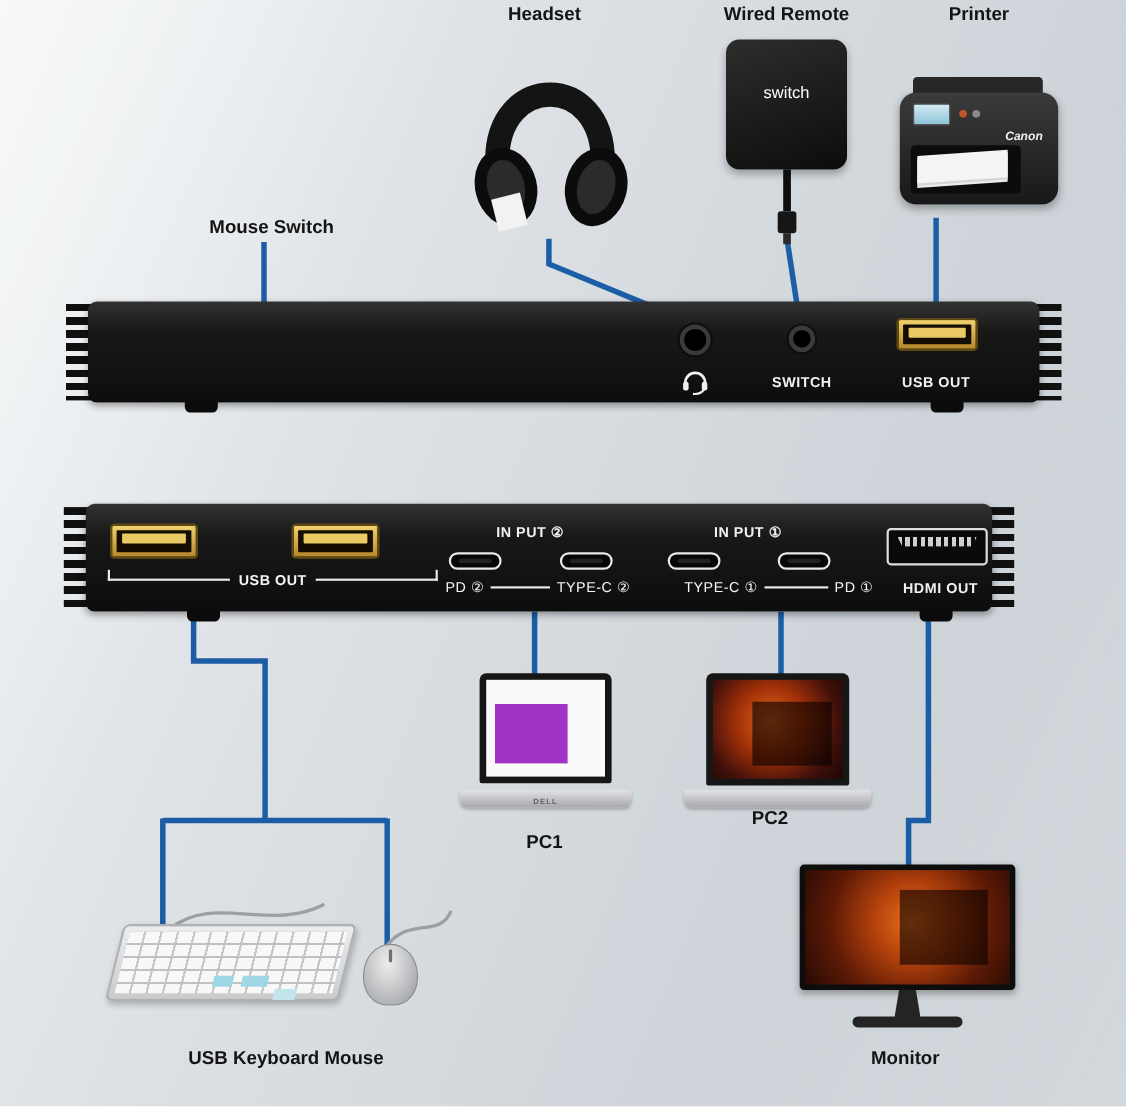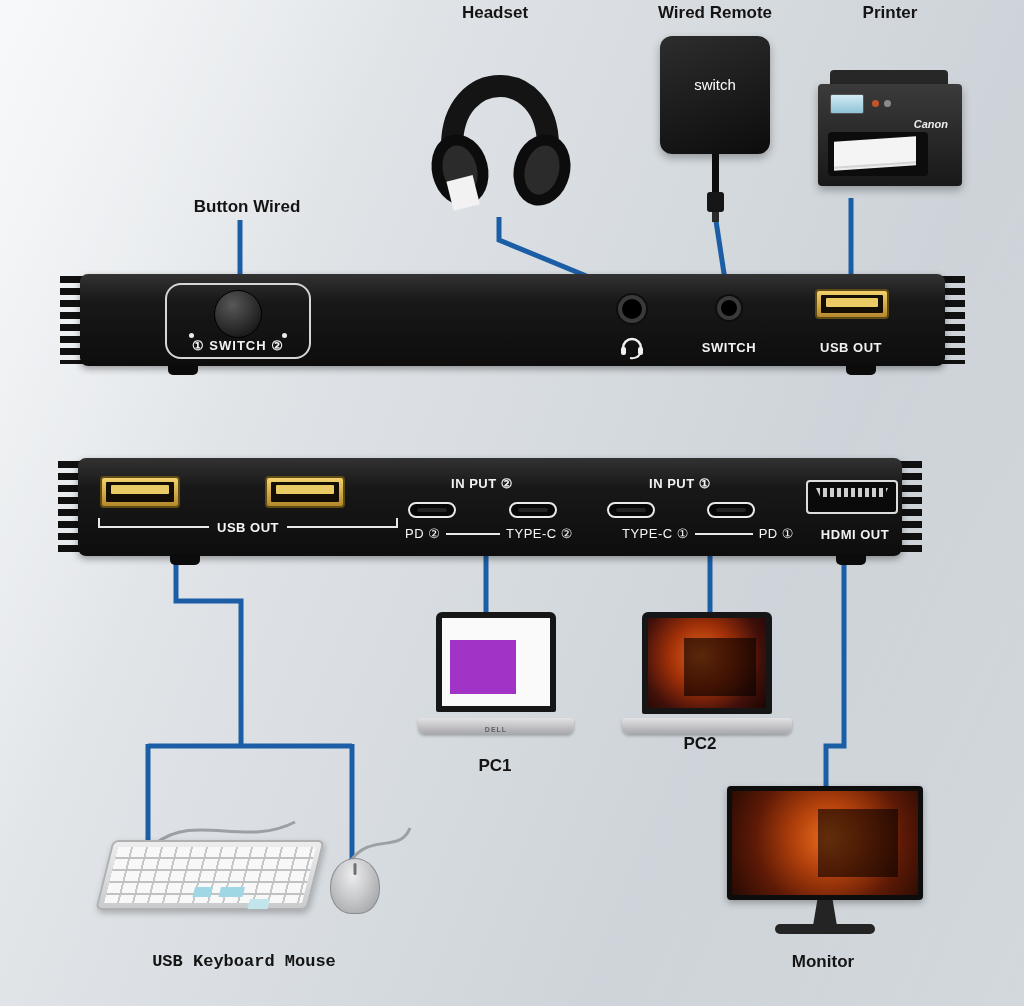--- a/index.html
+++ b/index.html
@@ -75,21 +75,21 @@
       background:linear-gradient(160deg,#2d2d2d,#0c0c0c); box-shadow:0 4px 8px rgba(0,0,0,.3); }
   .remote-text { position:absolute; left:0; right:0; top:40px; text-align:center; color:#fff; font-size:15px; }
   .remote-cable { position:absolute; left:52px; top:118px; width:7px; height:38px; background:#0d0d0d; }
   .remote-plug { position:absolute; left:47px; top:156px; width:17px; height:20px; background:#161616; border-radius:3px; }
   .remote-tip { position:absolute; left:52px; top:176px; width:7px; height:10px; background:#2b2b2b; }
 
   
   .printer { position:absolute; left:818px; top:70px; width:144px; height:122px; }
   .printer-top { position:absolute; left:12px; top:0; width:118px; height:18px; background:#272727; border-radius:4px 4px 0 0; }
   .printer-body { position:absolute; left:0; top:14px; width:144px; height:102px;
-      background:linear-gradient(#3b3b3b,#181818); border-radius:4px; box-shadow:0 4px 8px rgba(0,0,0,.3); }
+      background:linear-gradient(#3b3b3b,#181818); border-radius:15px; box-shadow:0 4px 8px rgba(0,0,0,.3); }
   .printer-screen { position:absolute; left:12px; top:10px; width:34px; height:20px;
       background:linear-gradient(#d2ebf3,#8fc3d8); border:1px solid #555; border-radius:2px; }
   .printer-btn { position:absolute; width:7px; height:7px; border-radius:50%; background:#c2542a; }
   .pbtn-2 { background:#8a8a8a; }
   .printer-brand { position:absolute; right:14px; top:34px; color:#eee; font-size:11px; font-weight:bold; font-style:italic; }
   .printer-tray { position:absolute; left:10px; top:48px; width:100px; height:44px; background:#0c0c0c; border-radius:4px; }
   .printer-paper { position:absolute; left:6px; top:7px; width:82px; height:25px; background:#f4f4f4;
       transform:skewY(-4deg); box-shadow:0 2px 0 #d4d4d4, 0 4px 0 #ececec; }
 
   
@@ -149,21 +149,21 @@
     <path d="M851,198 L851,292" fill="none" stroke-width="5" stroke="#1c5ea6"></path>
     <path d="M176,556 L176,601 L241,601 L241,746 M148,746 L352,746 M148,744 L148,840 M352,744 L352,862" fill="none" stroke-width="5" stroke="#1c5ea6"></path>
     <path d="M486,556 L486,616" fill="none" stroke-width="5" stroke="#1c5ea6"></path>
     <path d="M710,556 L710,616" fill="none" stroke-width="5" stroke="#1c5ea6"></path>
     <path d="M844,556 L844,746 L826,746 L826,792" fill="none" stroke-width="5" stroke="#1c5ea6"></path>
   </svg>
 
   <div class="lbl" style="left:425px; top:3px; width:140px;">Headset</div>
   <div class="lbl" style="left:630px; top:3px; width:170px;">Wired Remote</div>
   <div class="lbl" style="left:820px; top:3px; width:140px;">Printer</div>
-  <div class="lbl" style="left:160px; top:197px; width:174px;">Button Wired</div>
+  <div class="lbl" style="left:160px; top:197px; width:174px;">Mouse Switch</div>
 
   <div style="position:absolute; left:424px; top:28px;">
     <svg width="152" height="188" viewBox="0 0 152 188">
       <path d="M28 118 C 28 38 124 38 124 118" fill="none" stroke="#141414" stroke-width="22" stroke-linecap="round"></path>
       <g transform="rotate(-14 36 142)">
         <ellipse cx="36" cy="142" rx="28" ry="36" fill="#0c0c0c"></ellipse>
         <ellipse cx="36" cy="142" rx="17" ry="25" fill="#2b2b2b"></ellipse>
         <rect x="20" y="150" width="27" height="30" fill="#f2f2f2"></rect>
       </g>
       <g transform="rotate(14 118 142)">
@@ -195,26 +195,20 @@
     </div>
   </div>
 
   <div class="panel" style="left:60px; top:274px; width:905px; height:92px;">
     <div class="fins" style="left:0; top:2px; height:88px;"></div>
     <div class="fins" style="left:879px; top:2px; height:88px;"></div>
     <div class="panel-body" style="left:20px; width:865px;"></div>
     <div class="foot" style="left:108px; top:90px;"></div>
     <div class="foot" style="left:786px; top:90px;"></div>
 
-    <div class="switch-zone">
-      <div class="switch-btn"></div>
-      <div class="led led-1"></div>
-      <div class="led led-2"></div>
-      <div class="switch-zone-lbl">① SWITCH ②</div>
-    </div>
 
     <div class="jack jack-headphone" style="left:558px; top:21px;"></div>
     <div class="headset-icon-wrap" style="left:558px; top:60px;">
       <svg width="28" height="26" viewBox="0 0 28 26">
         <path d="M5,14 A9,9 0 0 1 23,14" fill="none" stroke="#f0f0f0" stroke-width="2.5"></path>
         <rect x="3" y="13" width="5" height="8" rx="2" fill="#f0f0f0"></rect>
         <rect x="20" y="13" width="5" height="8" rx="2" fill="#f0f0f0"></rect>
         <path d="M22,20 Q19,25 12,24" fill="none" stroke="#f0f0f0" stroke-width="2"></path>
       </svg>
     </div>
@@ -305,21 +299,21 @@
   <div class="keyboard">
     <div class="keys"></div>
     <div class="key-accent ka-1"></div>
     <div class="key-accent ka-2"></div>
     <div class="key-accent ka-3"></div>
   </div>
   <svg class="cable-svg" style="left:344px; top:824px;" width="70" height="38" viewBox="0 0 70 38">
     <path d="M6,38 C 26,8 56,30 66,4" fill="none" stroke="#9aa0a4" stroke-width="3"></path>
   </svg>
   <div class="mouse"></div>
-  <div class="lbl" style="left:114px; top:952px; width:260px;font-family:Liberation Mono, monospace;">USB Keyboard Mouse</div>
+  <div class="lbl" style="left:130px; top:952px; width:260px;">USB Keyboard Mouse</div>
 
   <div class="monitor">
     <div class="mon-screen">
       <div class="mon-display">
         <div class="mon-window"></div>
       </div>
     </div>
     <div class="mon-neck"></div>
     <div class="mon-base"></div>
   </div>

